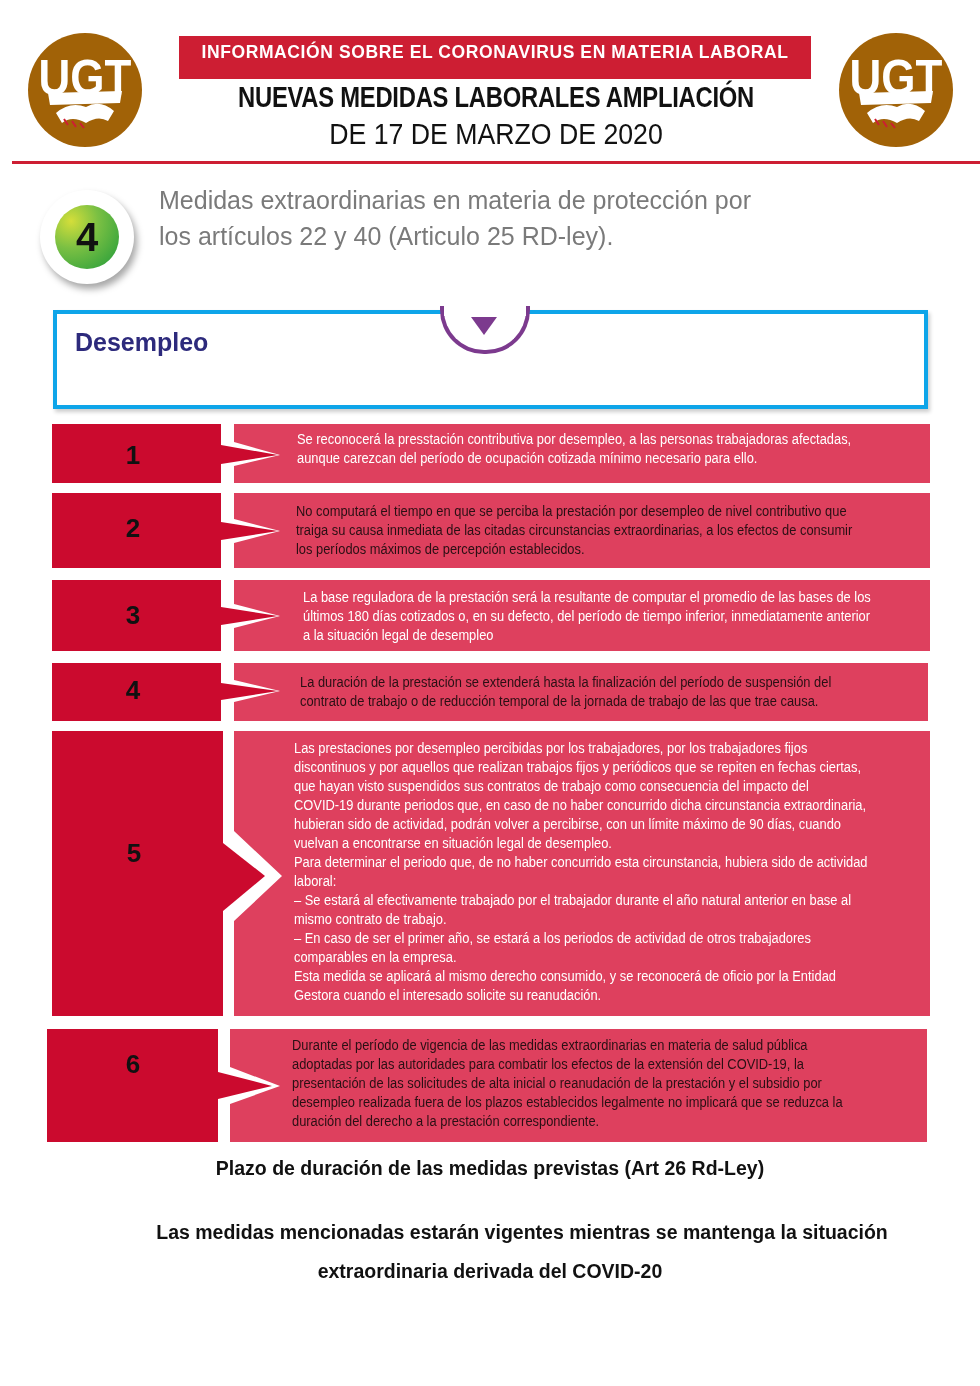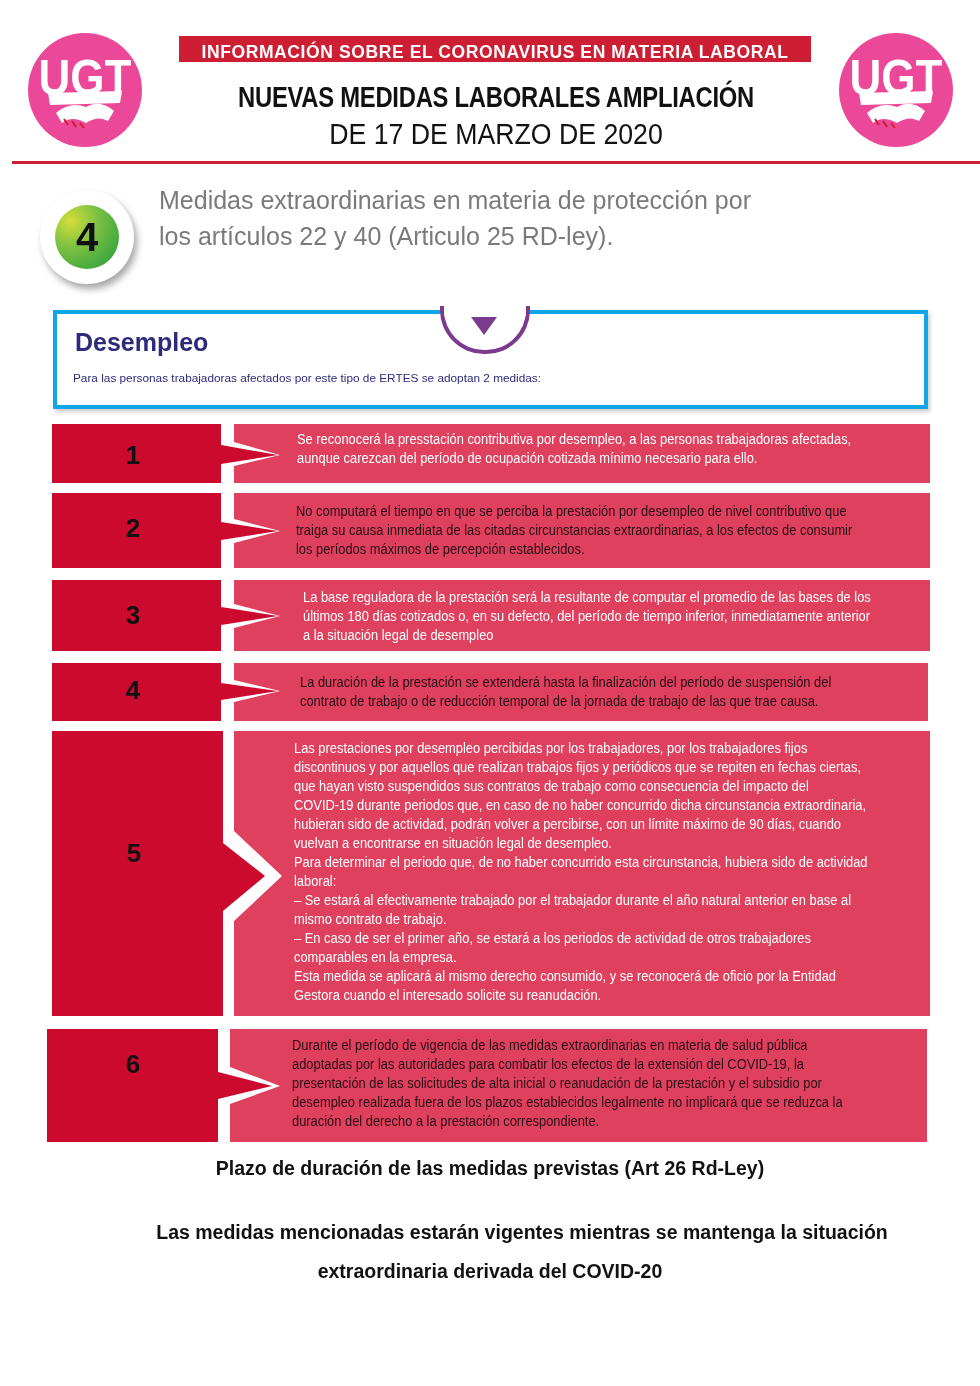--- a/index.html
+++ b/index.html
@@ -1,23 +1,23 @@
 <!DOCTYPE html>
 <html><head>
 <meta charset="utf-8">
 <style>
   html, body { margin:0; padding:0; background:#ffffff; }
   body { width:980px; height:1386px; position:relative; overflow:hidden; font-family:"Liberation Sans", sans-serif; }
 
-  .logo { position:absolute; width:114px; height:114px; border-radius:50%; background:#ec4899; }
+  .logo { position:absolute; width:114px; height:114px; border-radius:50%; background:#a16207; }
   .logo svg { position:absolute; left:0; top:0; }
   .logo-left { left:28px; top:33px; }
   .logo-right { left:839px; top:33px; }
 
-  .banner { position:absolute; left:179px; top:36px; width:632px; height:26px; background:#cd1e33; color:#fff;
+  .banner { position:absolute; left:179px; top:36px; width:632px; height:43px; background:#cd1e33; color:#fff;
             font-weight:bold; font-size:17.5px; letter-spacing:0.6px; text-align:center; line-height:33px; white-space:nowrap; }
   .title1 { position:absolute; left:180px; top:81px; width:632px; text-align:center; font-size:29px; font-weight:bold;
             color:#111; transform:scaleX(0.82); transform-origin:center; white-space:nowrap; letter-spacing:-0.3px; }
   .title2 { position:absolute; left:180px; top:118px; width:632px; text-align:center; font-size:29px; color:#111; white-space:nowrap; transform:scaleX(0.92); transform-origin:center; }
   .rule { position:absolute; left:12px; top:161px; width:968px; height:3px; background:#cd1e33; }
 
   .num-badge-outer { position:absolute; left:40px; top:190px; width:94px; height:94px; border-radius:50%; background:#fff;
                      box-shadow:3px 5px 7px rgba(0,0,0,0.35); }
   .num-badge { position:absolute; left:15px; top:15px; width:64px; height:64px; border-radius:50%;
                background:radial-gradient(circle at 25% 25%, #d4de3a 0%, #7bc043 40%, #1e9a3a 100%);
@@ -75,21 +75,20 @@
 <div class="intro">
   <div>Medidas extraordinarias en materia de protección por</div>
   <div>los artículos 22 y 40 (Articulo 25 RD-ley).</div>
 </div>
 
 <div class="box">
   <div class="box-notch"></div>
   <div class="box-notch-mask"></div>
   <div class="box-arrow"></div>
   <div class="box-title">Desempleo</div>
-  <div class="box-sub">Para las personas trabajadoras afectados por este tipo de ERTES se adoptan 2 medidas:</div>
 </div>
 
 <div class="row" style="left:52px; top:424px; width:878px; height:59px;">
   <div class="num-block" style="width:169px; height:59px;"></div>
   <div class="num-label" style="left:61px; top:16px;">1</div>
   <svg class="chev" width="878" height="59">
     <polygon points="182,0 878,0 878,59 182,59 182,42 228,31 182,18" fill="#de405e"></polygon>
     <polygon points="169,21 226,31 169,40" fill="#cb0a2e"></polygon>
   </svg>
   <div class="text t-white" style="left:245px; top:6px;">

